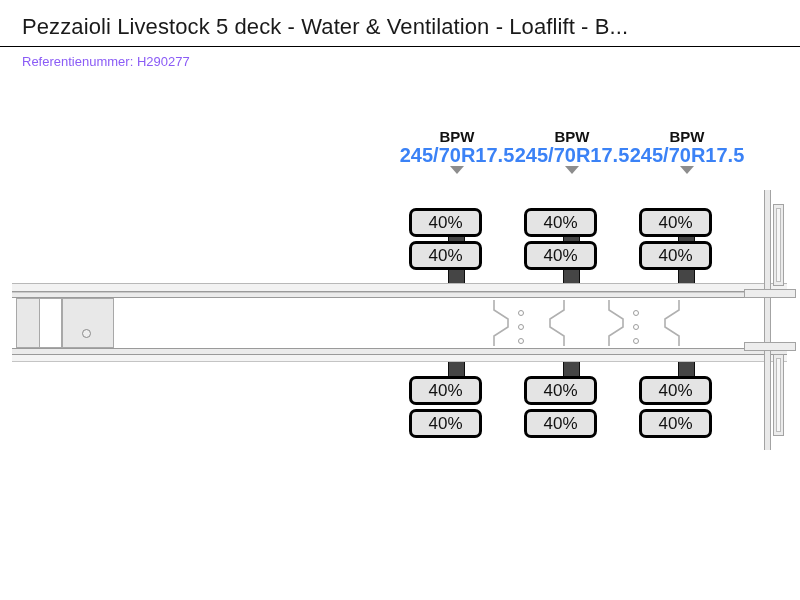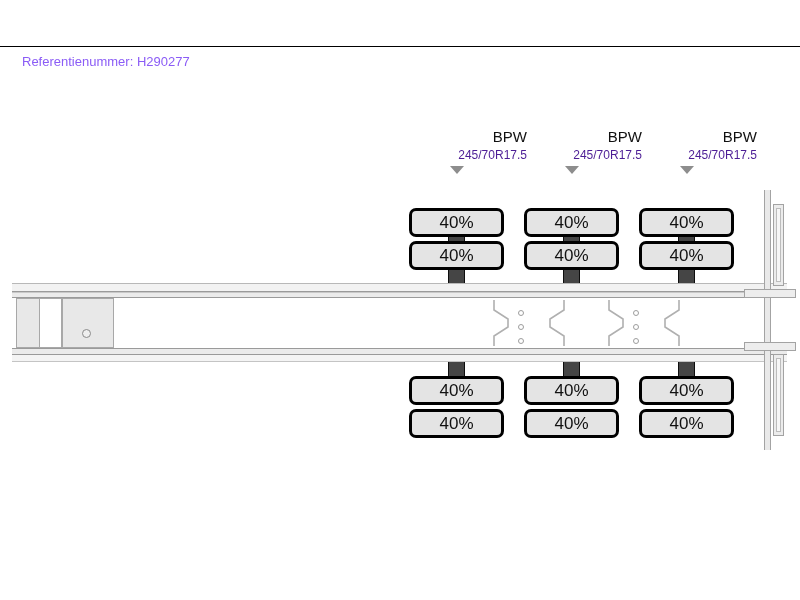--- a/index.html
+++ b/index.html
@@ -59,33 +59,34 @@
     position: absolute;
     left: 0;
     top: 80px;
     width: 800px;
     height: 520px;
   }
 
   
   .axle-label {
     position: absolute;
-    text-align: right;
+    text-align: center;
     width: 140px;
+    font-weight: bold;
   }
   .axle-label .brand {
     font-size: 15px;
     line-height: 18px;
     color: #111111;
     white-space: nowrap;
   }
   .axle-label .size {
-    font-size: 12px;
+    font-size: 20px;
     line-height: 18px;
-    color: #4c1d95;
+    color: #3b82f6;
     white-space: nowrap;
   }
   .axle-label .arrow {
     margin: 2px auto 0 auto;
     width: 0;
     height: 0;
     border-left: 7px solid transparent;
     border-right: 7px solid transparent;
     border-top: 8px solid #8d8d8d;
   }
@@ -218,21 +219,21 @@
     width: 17px;
     background: #454545;
     border-left: 1.5px solid #0d0d0d;
     border-right: 1.5px solid #0d0d0d;
     box-sizing: border-box;
   }
 
   
   .tyre {
     position: absolute;
-    width: 95px;
+    width: 73px;
     height: 29px;
     border: 3px solid #000000;
     border-radius: 7px;
     background: #e4e4e4;
     box-sizing: border-box;
     text-align: center;
     font-size: 17px;
     line-height: 24px;
     color: #111111;
   }
@@ -282,20 +283,21 @@
     height: 74px;
     background: #f7f7f7;
     border: 1px solid #bcbcbc;
     box-sizing: border-box;
   }
 </style>
 </head>
 <body>
 
 <div class="header">
+  <div class="header-title">Pezzaioli Livestock 5 deck - Water &amp; Ventilation - Loaflift - B...</div>
   <div class="header-rule"></div>
 </div>
 <div class="subheader">Referentienummer: H290277</div>
 
 <div class="diagram">
 
   <div class="axle-label" style="left:387px; top:48px;">
     <div class="brand">BPW</div>
     <div class="size">245/70R17.5</div>
     <div class="arrow"></div>

